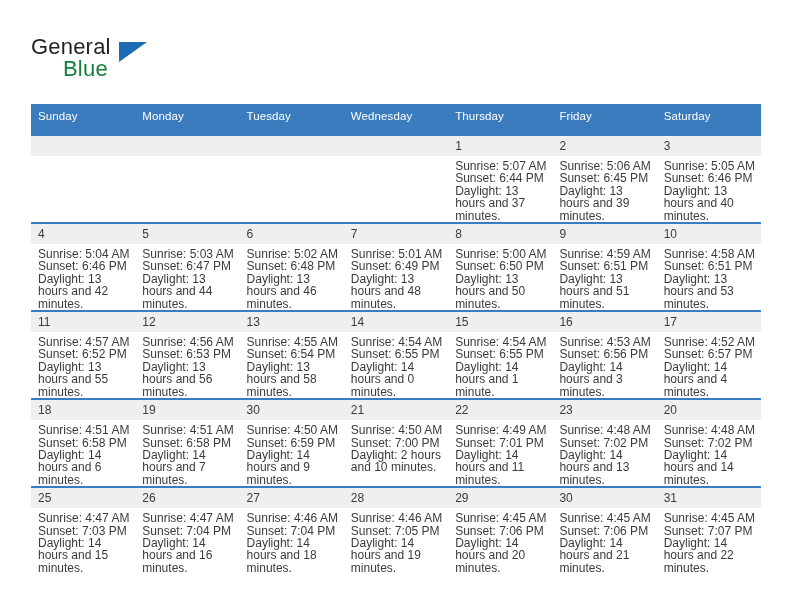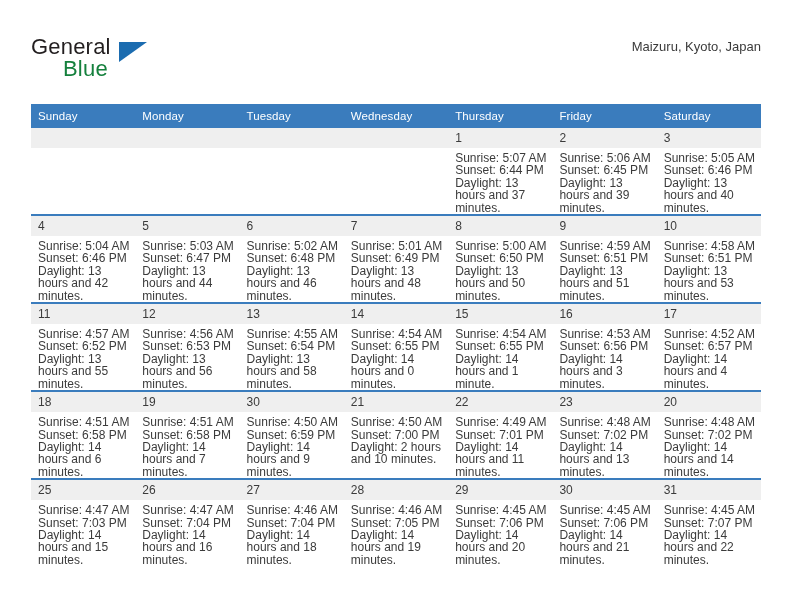--- a/index.html
+++ b/index.html
@@ -92,21 +92,21 @@
     width: 730px;
     border-collapse: collapse;
     table-layout: fixed;
   }
   .calendar th {
     background: #3a7cbd;
     color: #ffffff;
     font-size: 11.5px;
     font-weight: normal;
     text-align: left;
-    padding: 5px 0 5px 7px;
+    padding: 5px 0 13px 7px;
     height: 14px;
     border: none;
     letter-spacing: 0.1px;
   }
   .calendar td {
     vertical-align: top;
     width: 104.28px;
     height: 76px;
     padding: 0;
     border-top: 2px solid #3a7cbd;
@@ -147,21 +147,20 @@
 
   <div class="header">
 
     <div class="brand">
       <span class="brand-general">General</span>
       <span class="brand-tri"></span>
       <span class="brand-blue">Blue</span>
     </div>
 
     <div class="title-block">
-      <div class="cal-sub">Maizuru, Kyoto, Japan</div>
     </div>
 
   </div>
 
   <table class="calendar">
     <thead>
       <tr>
         <th>Sunday</th>
         <th>Monday</th>
         <th>Tuesday</th>

